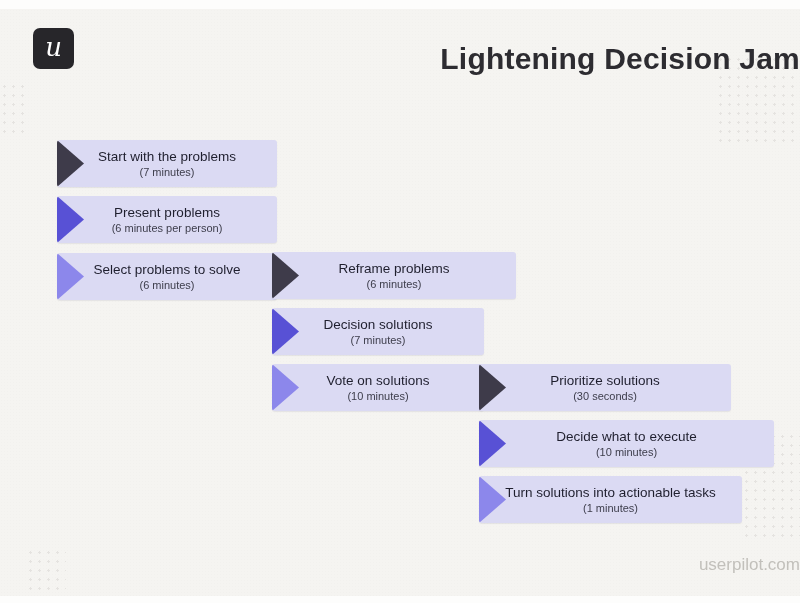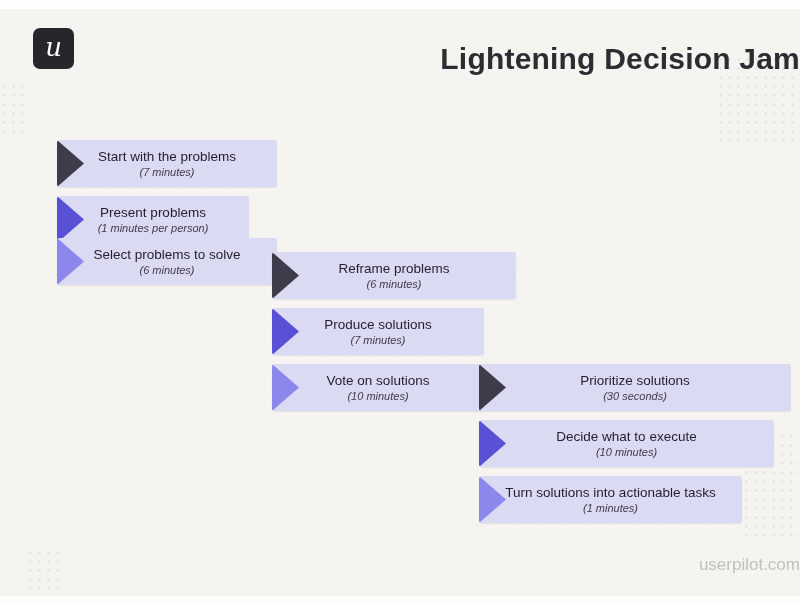--- a/index.html
+++ b/index.html
@@ -44,36 +44,36 @@
     letter-spacing:.2px;
   }
 
   .step{
     position:absolute;height:47px;background:#dbdaf3;border-radius:3px;
     overflow:hidden;display:flex;flex-direction:column;align-items:center;
     justify-content:center;gap:2px;
     box-shadow:0 1px 1px rgba(40,40,60,0.08);
   }
   .step .t{font-size:13.5px;color:#1f1f2e;line-height:1.15;}
-  .step .d{font-size:11px;color:#3d3d4b;line-height:1;font-style:italic;}
+  .step .d{font-size:11px;color:#3d3d4b;line-height:1;}
   .chev{
     position:absolute;left:0;top:0;width:27px;height:100%;
     clip-path:polygon(0 0,100% 50%,0 100%);
   }
   .arrow-dark{background:#3e3b4a}
   .arrow-indigo{background:#5851d5}
   .arrow-periwinkle{background:#8c87eb}
 
   .s1{left:57px;top:140px;width:220px}
-  .s2{left:57px;top:196px;width:192px}
-  .s3{left:57px;top:238px;width:220px}
+  .s2{left:57px;top:196px;width:220px}
+  .s3{left:57px;top:253px;width:220px}
   .s4{left:272px;top:252px;width:244px}
   .s5{left:272px;top:308px;width:212px}
   .s6{left:272px;top:364px;width:212px}
-  .s7{left:479px;top:364px;width:312px}
+  .s7{left:479px;top:364px;width:252px}
   .s8{left:479px;top:420px;width:295px}
   .s9{left:479px;top:476px;width:263px}
 
   .footer{
     position:absolute;left:0;top:555px;width:100%;text-align:right;
     font-size:17px;color:#c2c0bb;
   }
 </style>
 </head>
 <body>
@@ -94,38 +94,38 @@
 
 <div class="step s1">
   <span class="chev arrow-dark"></span>
   <span class="t">Start with the problems</span>
   <span class="d">(7 minutes)</span>
 </div>
 
 <div class="step s2">
   <span class="chev arrow-indigo"></span>
   <span class="t">Present problems</span>
-  <span class="d">(1 minutes per person)</span>
+  <span class="d">(6 minutes per person)</span>
 </div>
 
 <div class="step s3">
   <span class="chev arrow-periwinkle"></span>
   <span class="t">Select problems to solve</span>
   <span class="d">(6 minutes)</span>
 </div>
 
 <div class="step s4">
   <span class="chev arrow-dark"></span>
   <span class="t">Reframe problems</span>
   <span class="d">(6 minutes)</span>
 </div>
 
 <div class="step s5">
   <span class="chev arrow-indigo"></span>
-  <span class="t">Produce solutions</span>
+  <span class="t">Decision solutions</span>
   <span class="d">(7 minutes)</span>
 </div>
 
 <div class="step s6">
   <span class="chev arrow-periwinkle"></span>
   <span class="t">Vote on solutions</span>
   <span class="d">(10 minutes)</span>
 </div>
 
 <div class="step s7">

